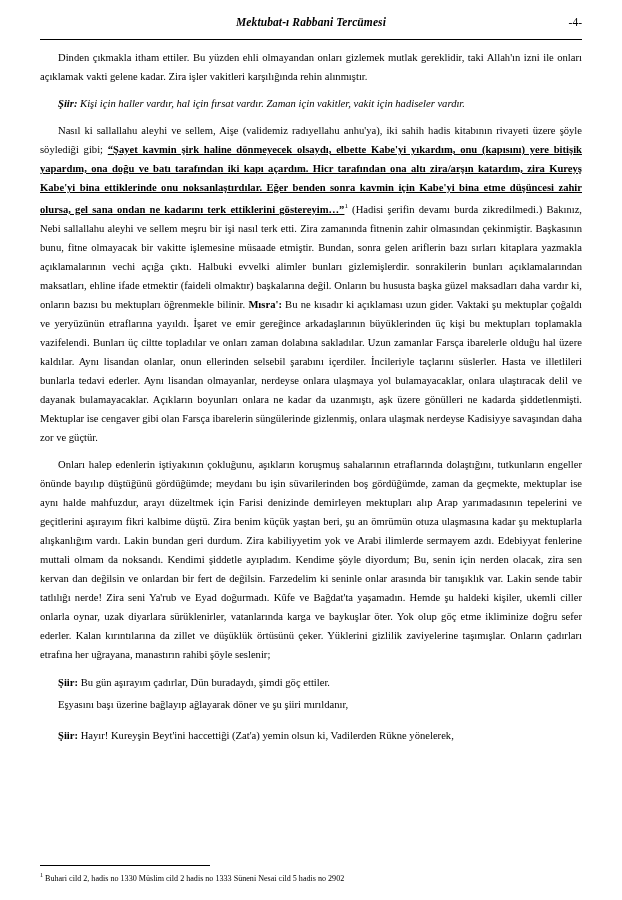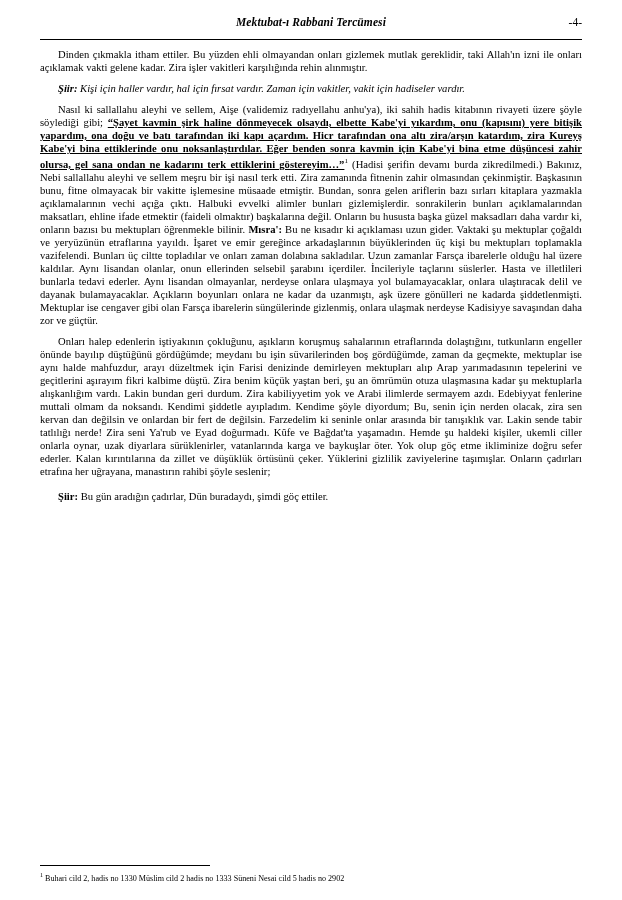--- a/index.html
+++ b/index.html
@@ -44,21 +44,21 @@
   }
   .rule {
     border: 0;
     border-top: 1px solid #000;
     margin: 3px 0 8px 0;
     height: 0;
   }
   .body-text p {
     margin: 0 0 3px 0;
     font-size: 10.6px;
-    line-height: 13px;
+    line-height: 19px;
     text-align: justify;
     text-indent: 18px;
     hyphens: auto;
   }
   .body-text p.sh {
     text-indent: 18px;
     font-style: italic;
   }
   .lbl {
     font-weight: bold;
@@ -124,25 +124,27 @@
 
     <p><span>Nasıl ki sallallahu aleyhi ve sellem, Aişe (validemiz radıyellahu anhu'ya), iki sahih hadis kitabının rivayeti üzere şöyle söylediği gibi; </span><span class="quote">“Şayet kavmin şirk haline dönmeyecek olsaydı, elbette Kabe'yi yıkardım, onu (kapısını) yere bitişik yapardım, ona doğu ve batı tarafından iki kapı açardım. Hicr tarafından ona altı zira/arşın katardım, zira Kureyş Kabe'yi bina ettiklerinde onu noksanlaştırdılar. Eğer benden sonra kavmin için Kabe'yi bina etme düşüncesi zahir olursa, gel sana ondan ne kadarını terk ettiklerini göstereyim…”</span><span class="sup">1</span><span> (Hadisi şerifin devamı burda zikredilmedi.) Bakınız, Nebi sallallahu aleyhi ve sellem meşru bir işi nasıl terk etti. Zira zamanında fitnenin zahir olmasından çekinmiştir. Başkasının bunu, fitne olmayacak bir vakitte işlemesine müsaade etmiştir. Bundan, sonra gelen ariflerin bazı sırları kitaplara yazmakla açıklamalarının vechi açığa çıktı. Halbuki evvelki alimler bunları gizlemişlerdir. sonrakilerin bunları açıklamalarından maksatları, ehline ifade etmektir (faideli olmaktır) başkalarına değil. Onların bu hususta başka güzel maksadları daha vardır ki, onların bazısı bu mektupları öğrenmekle bilinir. </span><span class="lbl">Mısra':</span><span> Bu ne kısadır ki açıklaması uzun gider. Vaktaki şu mektuplar çoğaldı ve yeryüzünün etraflarına yayıldı. İşaret ve emir gereğince arkadaşlarının büyüklerinden üç kişi bu mektupları toplamakla vazifelendi. Bunları üç ciltte topladılar ve onları zaman dolabına sakladılar. Uzun zamanlar Farsça ibarelerle olduğu hal üzere kaldılar. Aynı lisandan olanlar, onun ellerinden selsebil şarabını içerdiler. İncileriyle taçlarını süslerler. Hasta ve illetlileri bunlarla tedavi ederler. Aynı lisandan olmayanlar, nerdeyse onlara ulaşmaya yol bulamayacaklar, onlara ulaştıracak delil ve dayanak bulamayacaklar. Açıkların boyunları onlara ne kadar da uzanmıştı, aşk üzere gönülleri ne kadarda şiddetlenmişti. Mektuplar ise cengaver gibi olan Farsça ibarelerin süngülerinde gizlenmiş, onlara ulaşmak nerdeyse Kadisiyye savaşından daha zor ve güçtür.</span></p>
 
     <div class="spacer-sm"></div>
 
     <p><span>Onları halep edenlerin iştiyakının çokluğunu, aşıkların koruşmuş sahalarının etraflarında dolaştığını, tutkunların engeller önünde bayılıp düştüğünü gördüğümde; meydanı bu işin süvarilerinden boş gördüğümde, zaman da geçmekte, mektuplar ise aynı halde mahfuzdur, arayı düzeltmek için Farisi denizinde demirleyen mektupları alıp Arap yarımadasının tepelerini ve geçitlerini aşırayım fikri kalbime düştü. Zira benim küçük yaştan beri, şu an ömrümün otuza ulaşmasına kadar şu mektuplarla alışkanlığım vardı. Lakin bundan geri durdum. Zira kabiliyyetim yok ve Arabi ilimlerde sermayem azdı. Edebiyyat fenlerine muttali olmam da noksandı. Kendimi şiddetle ayıpladım. Kendime şöyle diyordum; Bu, senin için nerden olacak, zira sen kervan dan değilsin ve onlardan bir fert de değilsin. Farzedelim ki seninle onlar arasında bir tanışıklık var. Lakin sende tabir tatlılığı nerde! Zira seni Ya'rub ve Eyad doğurmadı. Kûfe ve Bağdat'ta yaşamadın. Hemde şu haldeki kişiler, ukemli ciller onlarla oynar, uzak diyarlara sürüklenirler, vatanlarında karga ve baykuşlar öter. Yok olup göç etme ikliminize doğru sefer ederler. Kalan kırıntılarına da zillet ve düşüklük örtüsünü çeker. Yüklerini gizlilik zaviyelerine taşımışlar. Onların çadırları etrafına her uğrayana, manastırın rahibi şöyle seslenir;</span></p>
 
     <div class="spacer-md"></div>
 
     <div class="tail-block">
-      <p><span class="lbl">Şiir:</span><span> Bu gün aradığın çadırlar, Dün buradaydı, şimdi göç ettiler.</span></p>
+      <p><span class="lbl">Şiir:</span><span> Bu gün aşırayım çadırlar, Dün buradaydı, şimdi göç ettiler.</span></p>
 
+      <p><span>Eşyasını başı üzerine bağlayıp ağlayarak döner ve şu şiiri mırıldanır,</span></p>
 
       <div class="spacer-md"></div>
 
+      <p><span class="lbl">Şiir:</span><span> Hayır! Kureyşin Beyt'ini haccettiği (Zat'a) yemin olsun ki, Vadilerden Rükne yönelerek,</span></p>
     </div>
 
   </div>
 
   <div class="footnote-wrap">
     <hr class="footnote-rule">
     <div class="footnote"><span class="sup">1</span><span> Buhari cild 2, hadis no 1330 Müslim cild 2 hadis no 1333 Süneni Nesai cild 5 hadis no 2902</span></div>
   </div>
 
 </div>

